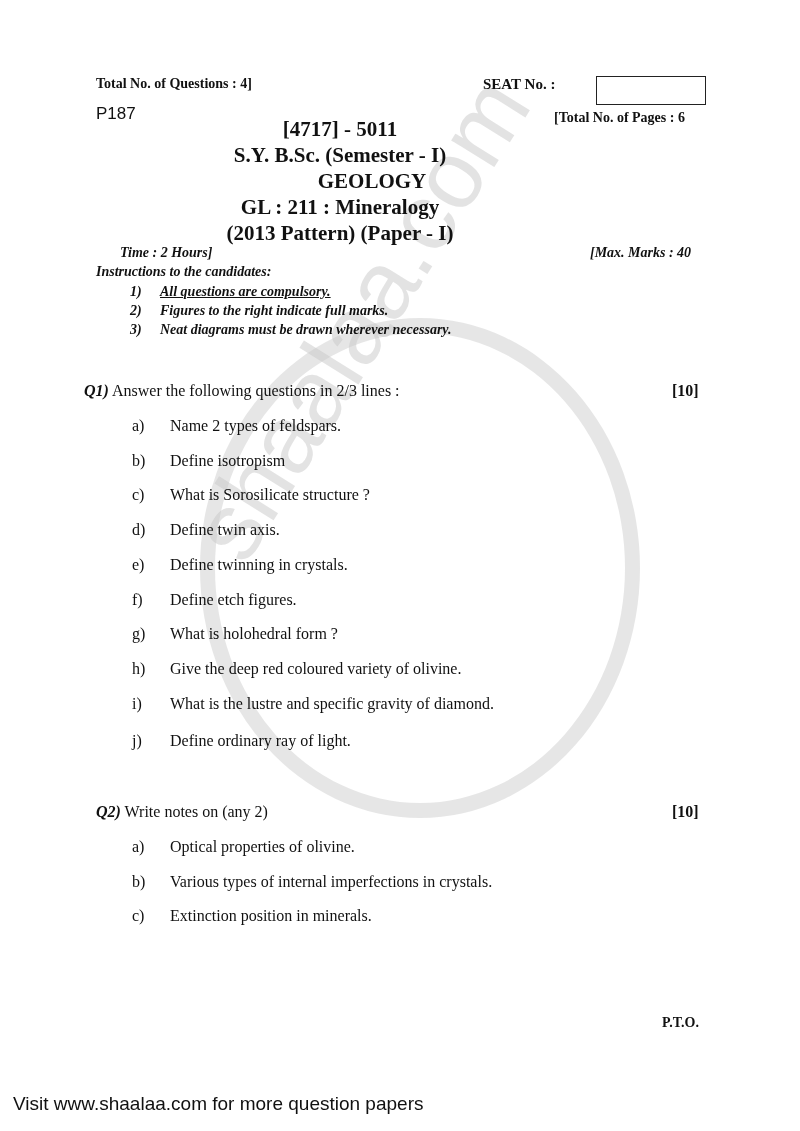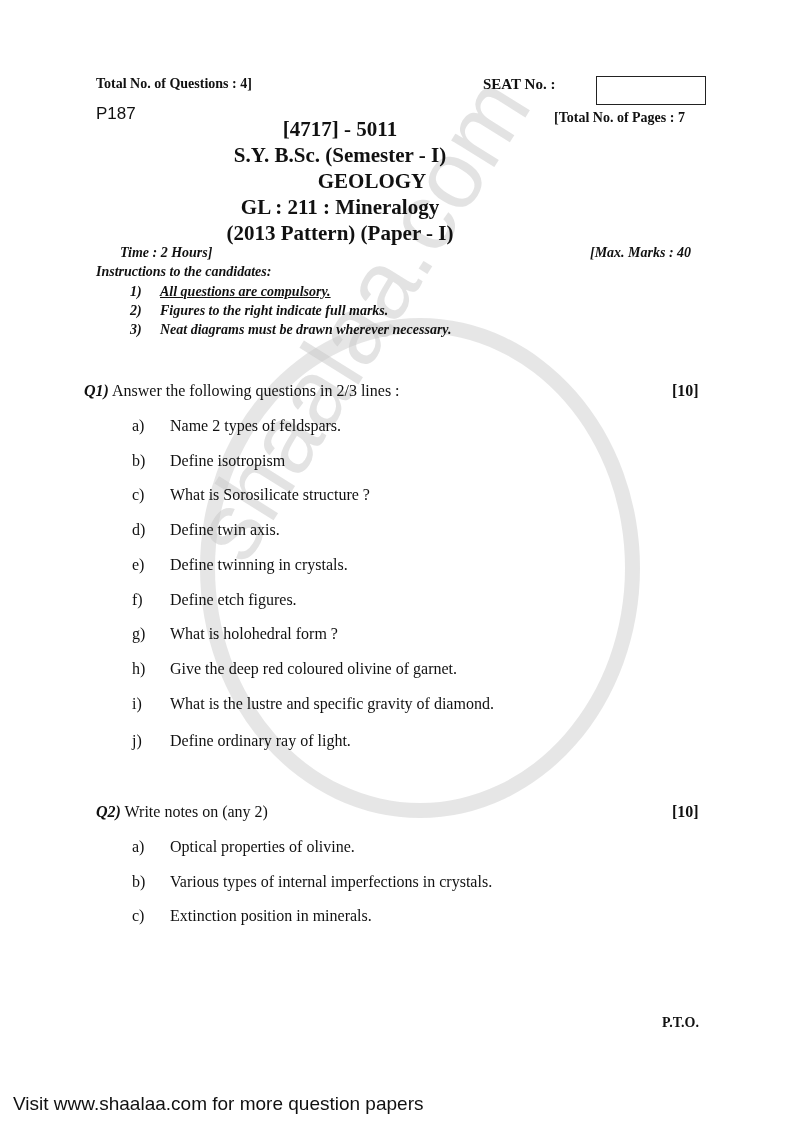--- a/index.html
+++ b/index.html
@@ -23,21 +23,21 @@
 </head>
 <body>
 
 <div class="abs watermark"></div>
 <div class="abs wm-text">shaalaa.com</div>
 
 <div class="abs hdr-small" style="left:96px;top:76px;">Total No. of Questions : 4]</div>
 <div class="abs hdr-small" style="left:483px;top:76px;font-size:15px;">SEAT No. :</div>
 <div class="abs seat-box" style="left:596px;top:76px;"></div>
 <div class="abs code" style="left:96px;top:104px;">P187</div>
-<div class="abs hdr-small" style="left:554px;top:110px;">[Total No. of Pages : 7</div>
+<div class="abs hdr-small" style="left:554px;top:110px;">[Total No. of Pages : 6</div>
 
 <div class="abs center-title" style="top:117px;">[4717] - 5011</div>
 <div class="abs center-title" style="top:143px;">S.Y. B.Sc. (Semester - I)</div>
 <div class="abs center-title" style="top:169px;padding-left:32px;">GEOLOGY</div>
 <div class="abs center-title" style="top:195px;">GL : 211 : Mineralogy</div>
 <div class="abs center-title" style="top:221px;">(2013 Pattern) (Paper - I)</div>
 
 <div class="abs ital-b" style="left:96px;top:245px;margin-left:24px;">Time : 2 Hours]</div>
 <div class="abs ital-b" style="left:590px;top:245px;">[Max. Marks : 40</div>
 <div class="abs ital-b" style="left:96px;top:264px;">Instructions to the candidates:</div>
@@ -84,21 +84,21 @@
 <div class="abs item" style="left:132px;top:591px;">
     <span class="lbl">f)</span>
     <span class="txt">Define etch figures.</span>
   </div>
 <div class="abs item" style="left:132px;top:625px;">
     <span class="lbl">g)</span>
     <span class="txt">What is holohedral form ?</span>
   </div>
 <div class="abs item" style="left:132px;top:660px;">
     <span class="lbl">h)</span>
-    <span class="txt">Give the deep red coloured olivine of garnet.</span>
+    <span class="txt">Give the deep red coloured variety of olivine.</span>
   </div>
 <div class="abs item" style="left:132px;top:695px;">
     <span class="lbl">i)</span>
     <span class="txt">What is the lustre and specific gravity of diamond.</span>
   </div>
 <div class="abs item" style="left:132px;top:732px;">
     <span class="lbl">j)</span>
     <span class="txt">Define ordinary ray of light.</span>
   </div>
 

